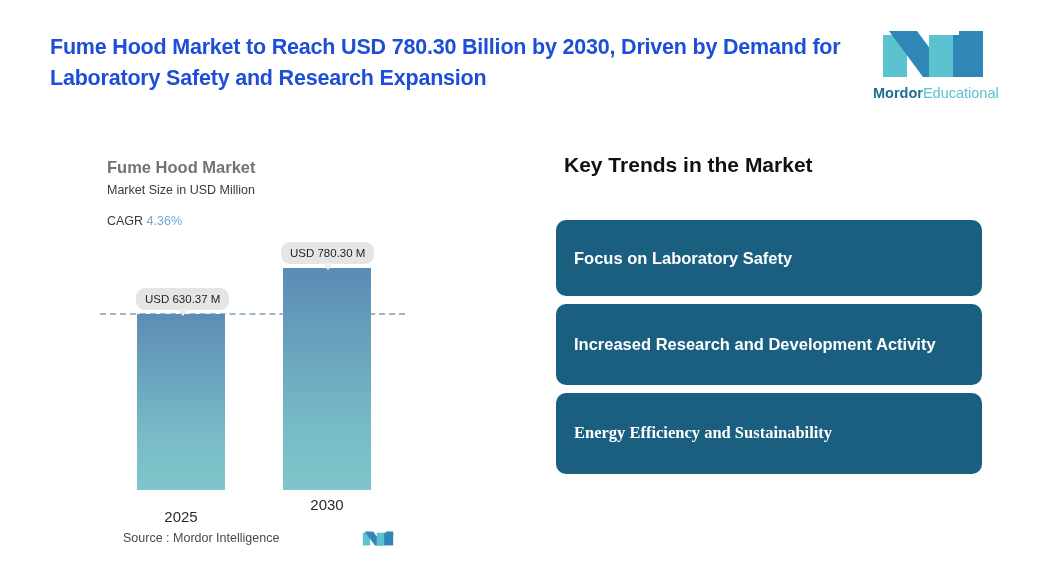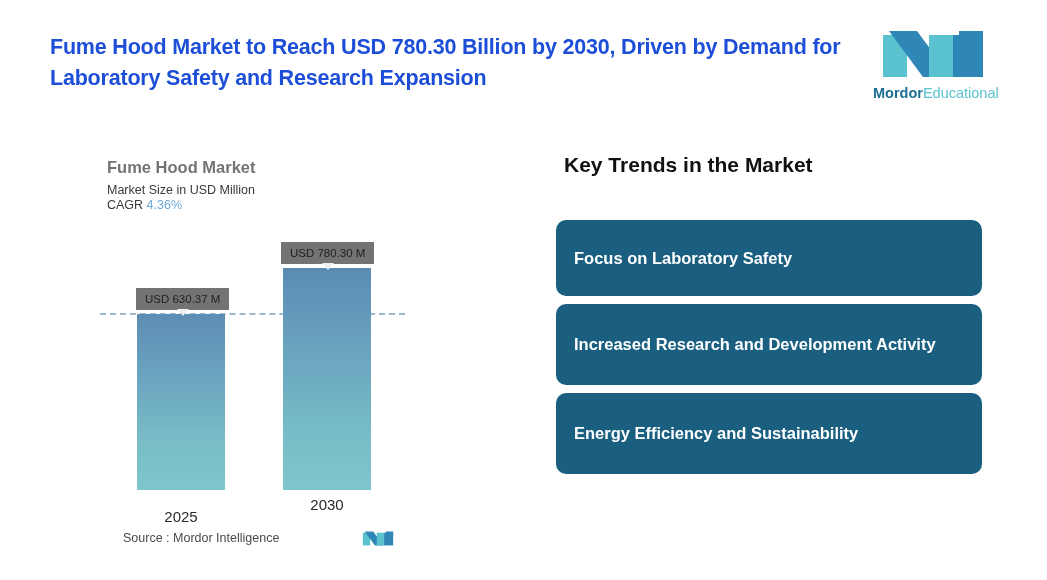--- a/index.html
+++ b/index.html
@@ -79,21 +79,21 @@
   #chart-subtitle {
     position: absolute;
     left: 107px;
     top: 65px;
     font-size: 12.5px;
     color: #3a3a3a;
   }
   #chart-cagr {
     position: absolute;
     left: 107px;
-    top: 80px;
+    top: 96px;
     font-size: 12.5px;
     color: #3a3a3a;
     white-space: nowrap;
   }
   #chart-cagr .cagr-value {
     color: #6ea8d8;
   }
 
   
   #plot {
@@ -134,22 +134,22 @@
     text-align: center;
     font-size: 15px;
     color: #2b2b2b;
   }
   #axis-2025 { left: 137px; margin-top: 12px; }
   #axis-2030 { left: 283px; }
 
   
   .value-pill {
     position: absolute;
-    background: #737373;
-    border-radius: 0;
+    background: #e5e5e5;
+    border-radius: 9px;
     padding: 5px 9px 5px 9px;
     font-size: 11.5px;
     color: #1f1f1f;
     white-space: nowrap;
   }
   .value-pill::after {
     content: "";
     position: absolute;
     left: 50%;
     margin-left: -6px;
@@ -220,21 +220,21 @@
     padding: 18px 18px;
   }
   .trend-card .trend-label {
     font-size: 16.5px;
     font-weight: bold;
     color: #ffffff;
     line-height: 1.35;
   }
   #trend-card-0 { height: 76px; }
   #trend-card-1 { height: 81px; }
-  #trend-card-2 { height: 81px; }
+  #trend-card-2 { height: 81px; font-family: Liberation Serif, serif; }
   #trend-card-3 { height: 76px; }
 </style>
 </head>
 <body>
 
 <div id="header">
   <div id="page-title">Fume Hood Market to Reach USD 780.30 Billion by 2030, Driven by Demand for Laboratory Safety and Research Expansion</div>
 
   <div id="brand-logo">
     <div class="mark">

